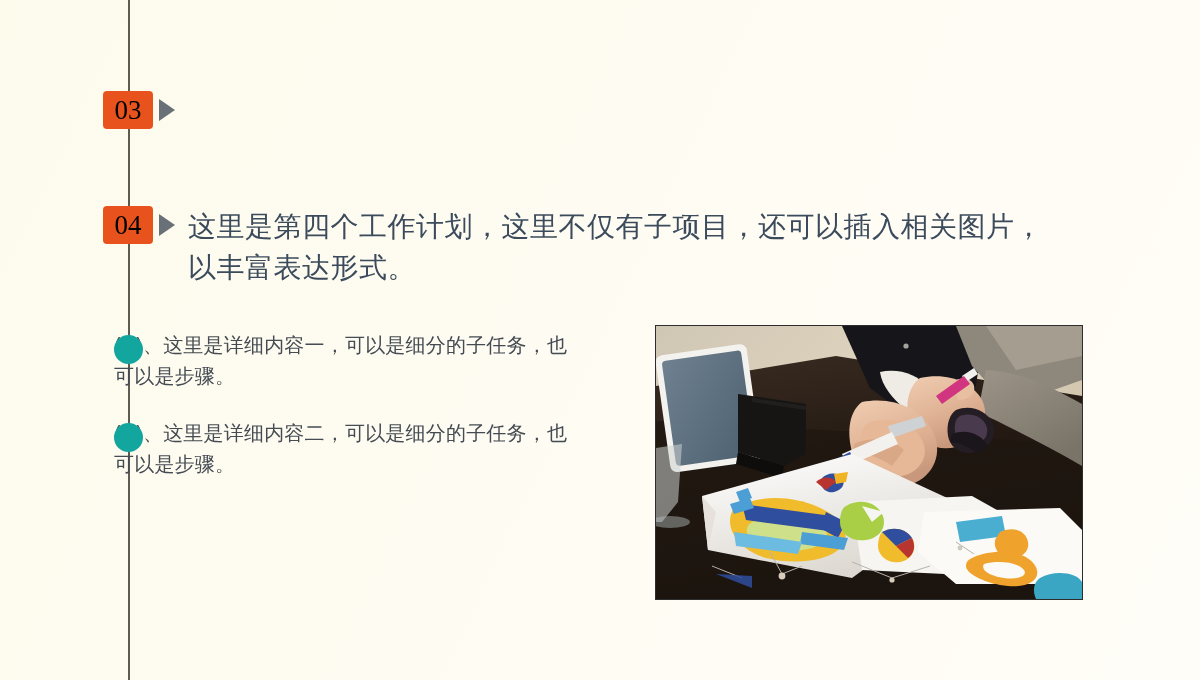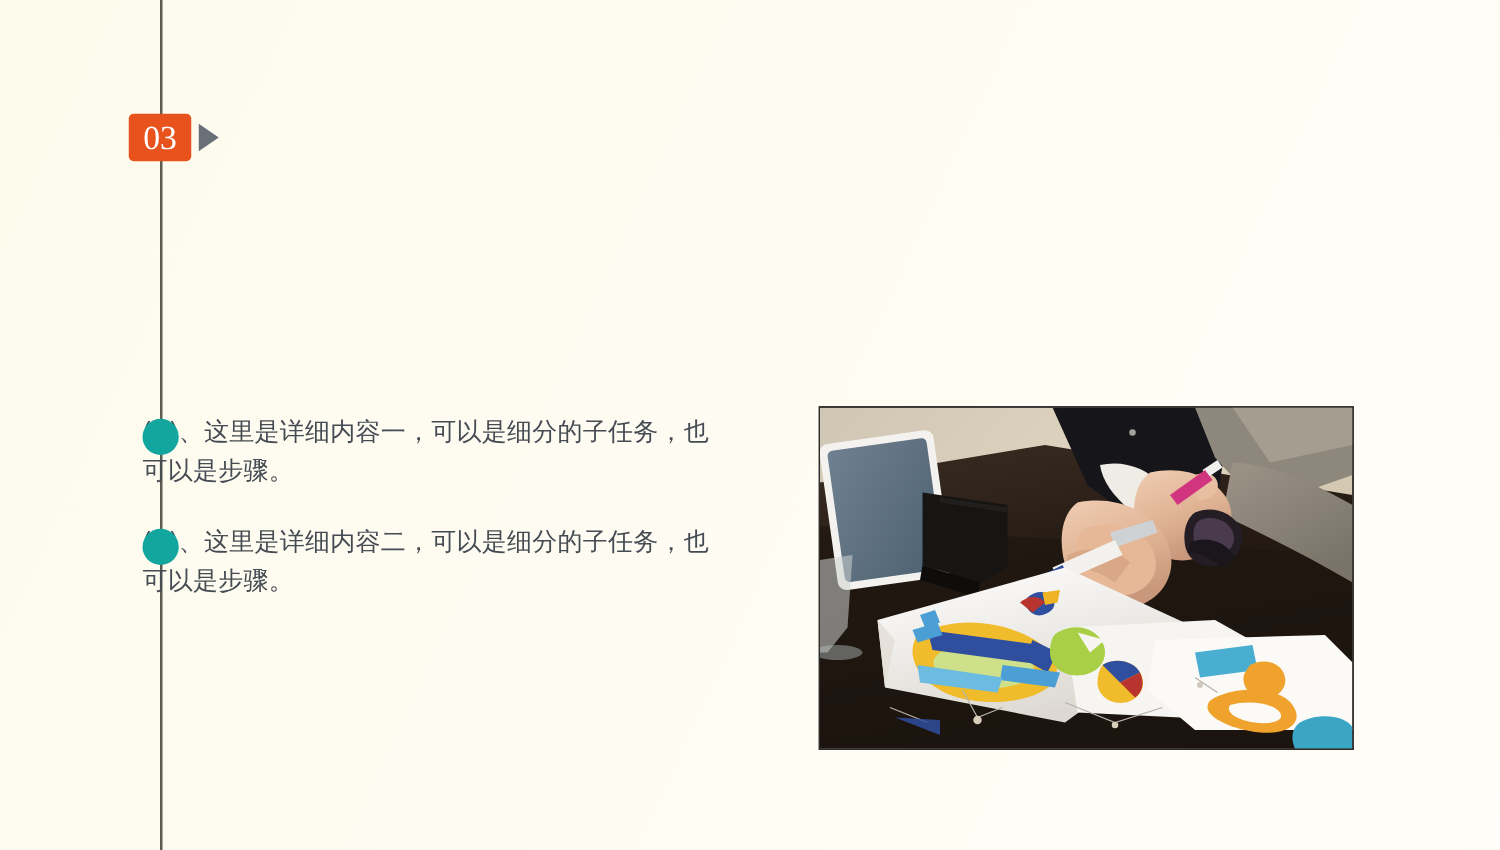--- a/index.html
+++ b/index.html
@@ -36,21 +36,21 @@
     position: absolute;
     display: flex;
     align-items: flex-start;
   }
 
   .plan-badge {
     width: 50px;
     height: 38px;
     background: #e8521d;
     border-radius: 4px;
-    color: #ffffff;
+    color: #000000;
     font-size: 27px;
     line-height: 38px;
     text-align: center;
     font-family: "Liberation Serif", "DejaVu Serif", serif;
     letter-spacing: 0px;
     flex: 0 0 auto;
     position: relative;
     z-index: 3;
   }
 
@@ -133,20 +133,25 @@
 
 <div id="slide">
 
   <div class="timeline-rule"></div>
 
   <div class="plan-block" id="plan-03">
     <div class="plan-badge">03</div>
     <div class="plan-arrow"></div>
   </div>
 
+  <div class="plan-block" id="plan-04">
+    <div class="plan-badge">04</div>
+    <div class="plan-arrow"></div>
+    <div class="plan-text">这里是第四个工作计划，这里不仅有子项目，还可以插入相关图片，以丰富表达形式。</div>
+  </div>
 
   <div class="detail-list">
     <div class="detail-item">
       <span class="detail-dot"></span>
       <div class="detail-text">(1)、这里是详细内容一，可以是细分的子任务，也可以是步骤。</div>
     </div>
     <div class="detail-item">
       <span class="detail-dot"></span>
       <div class="detail-text">(2)、这里是详细内容二，可以是细分的子任务，也可以是步骤。</div>
     </div>

